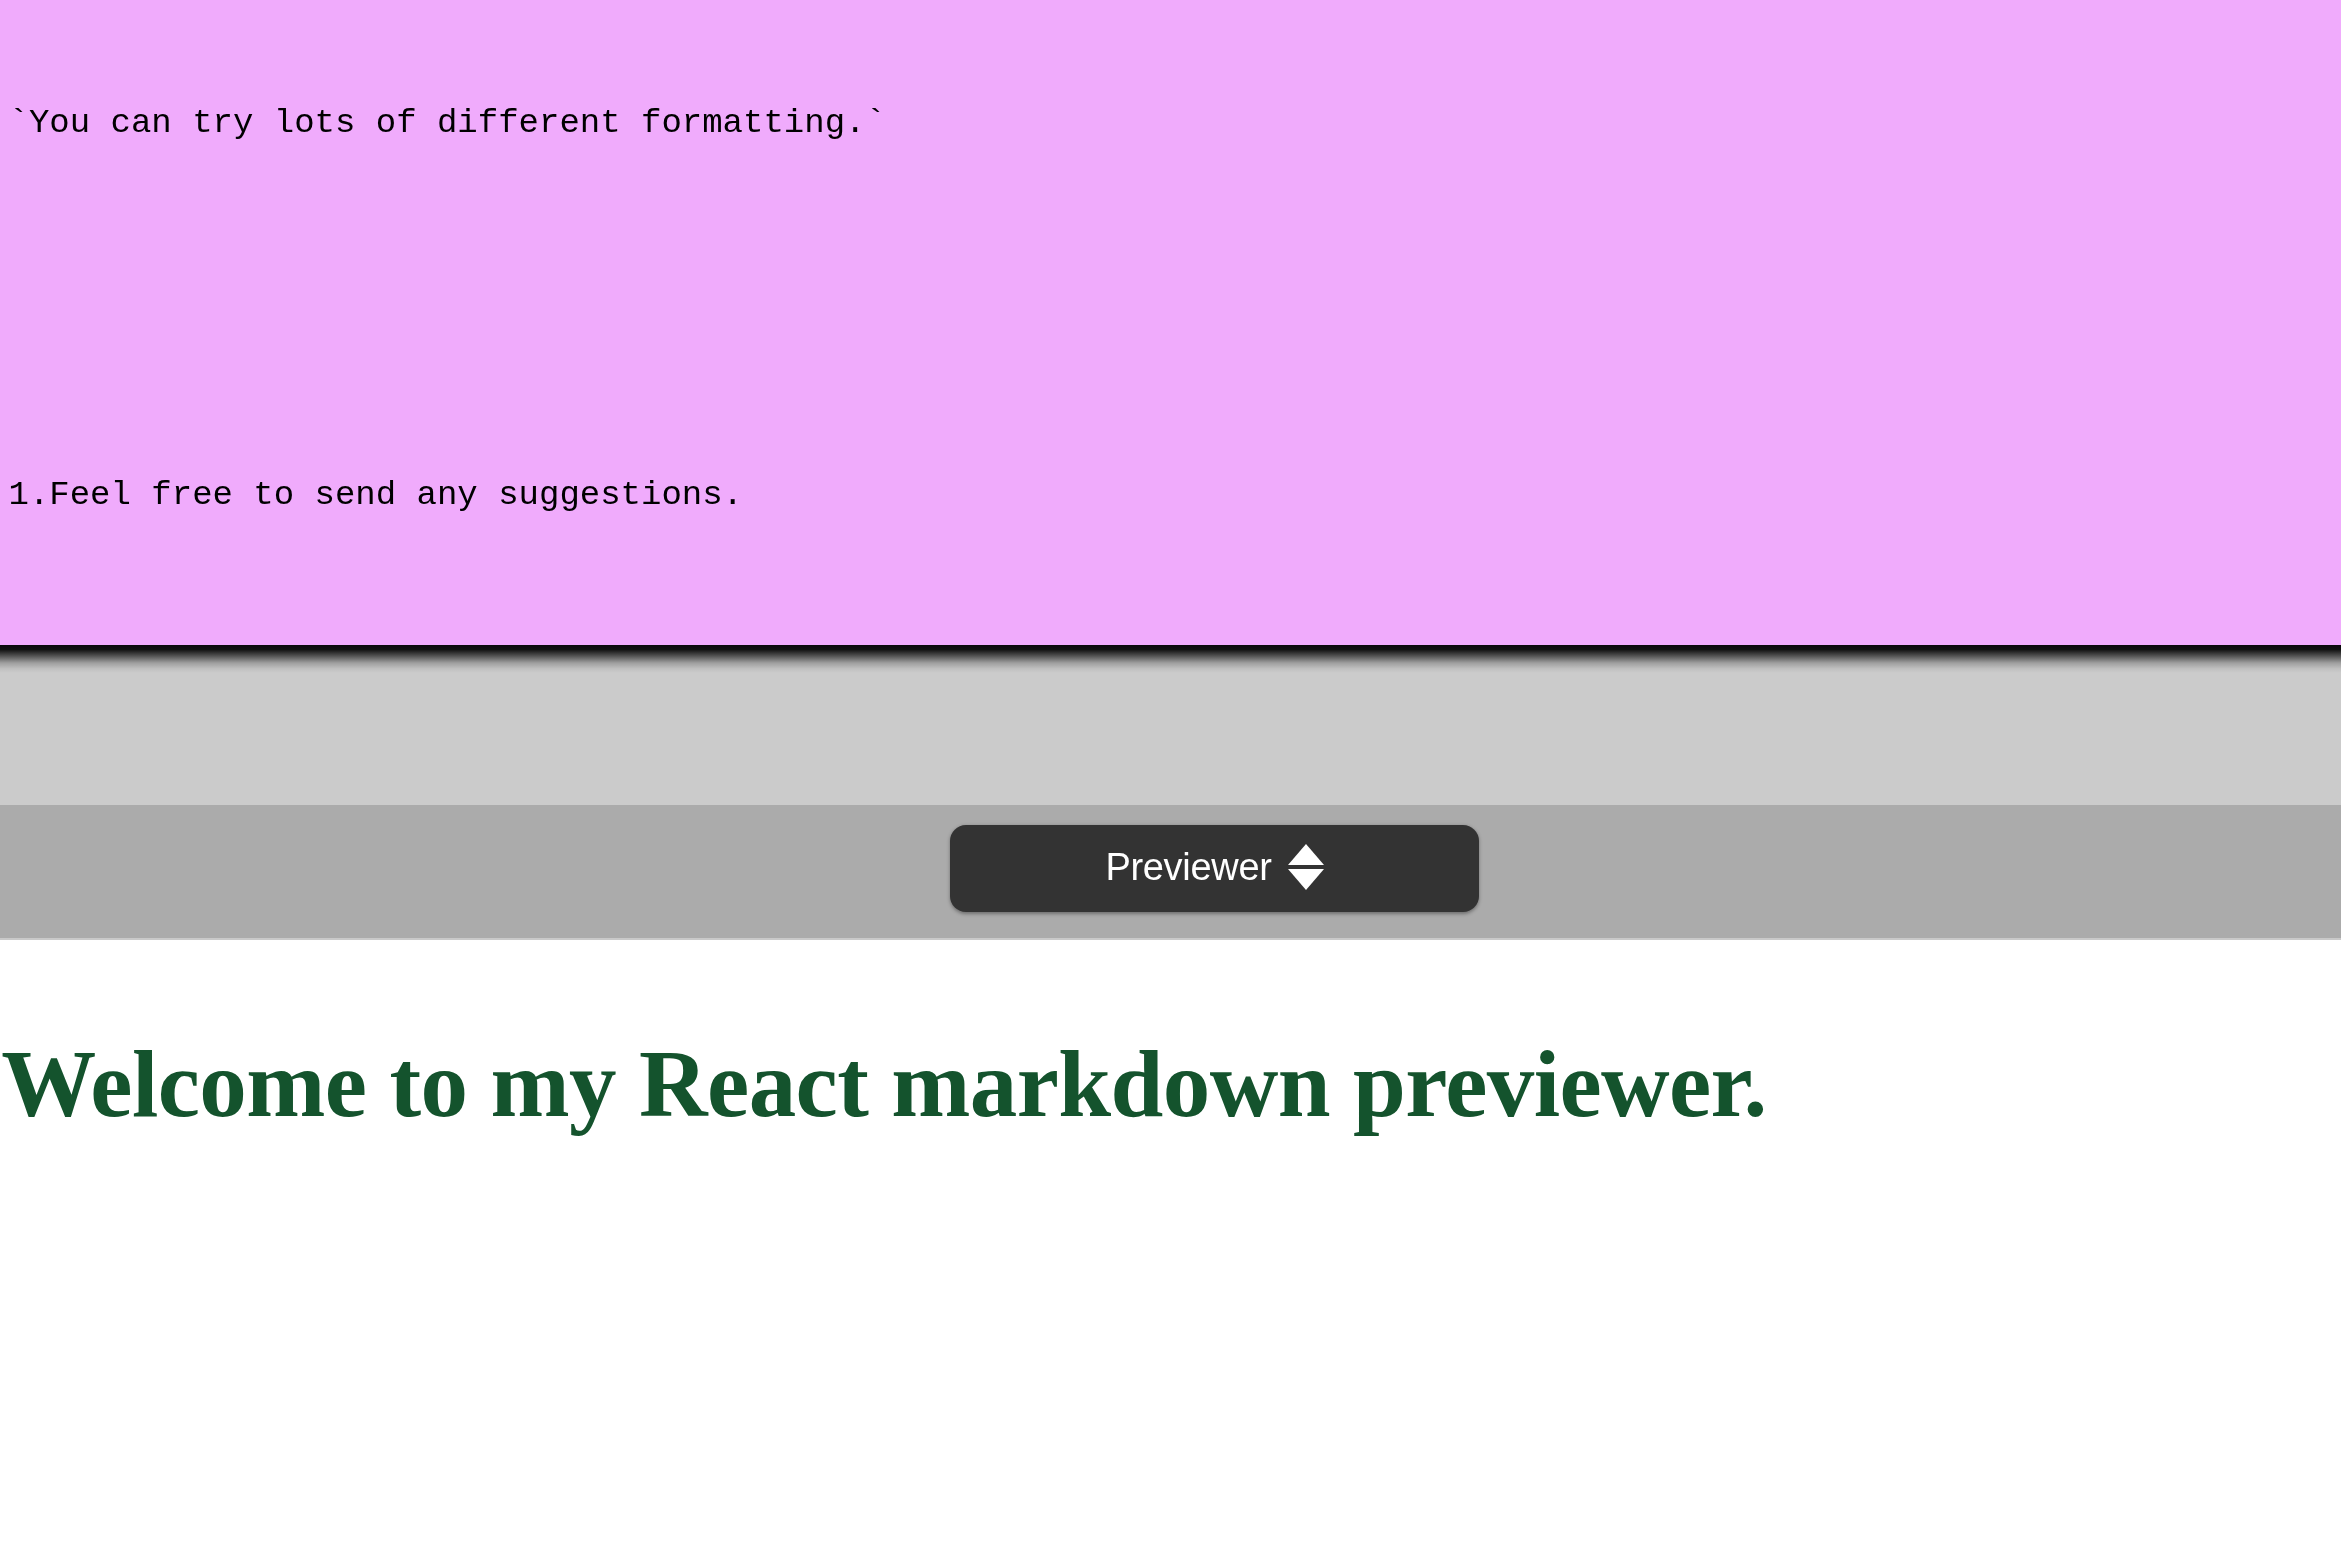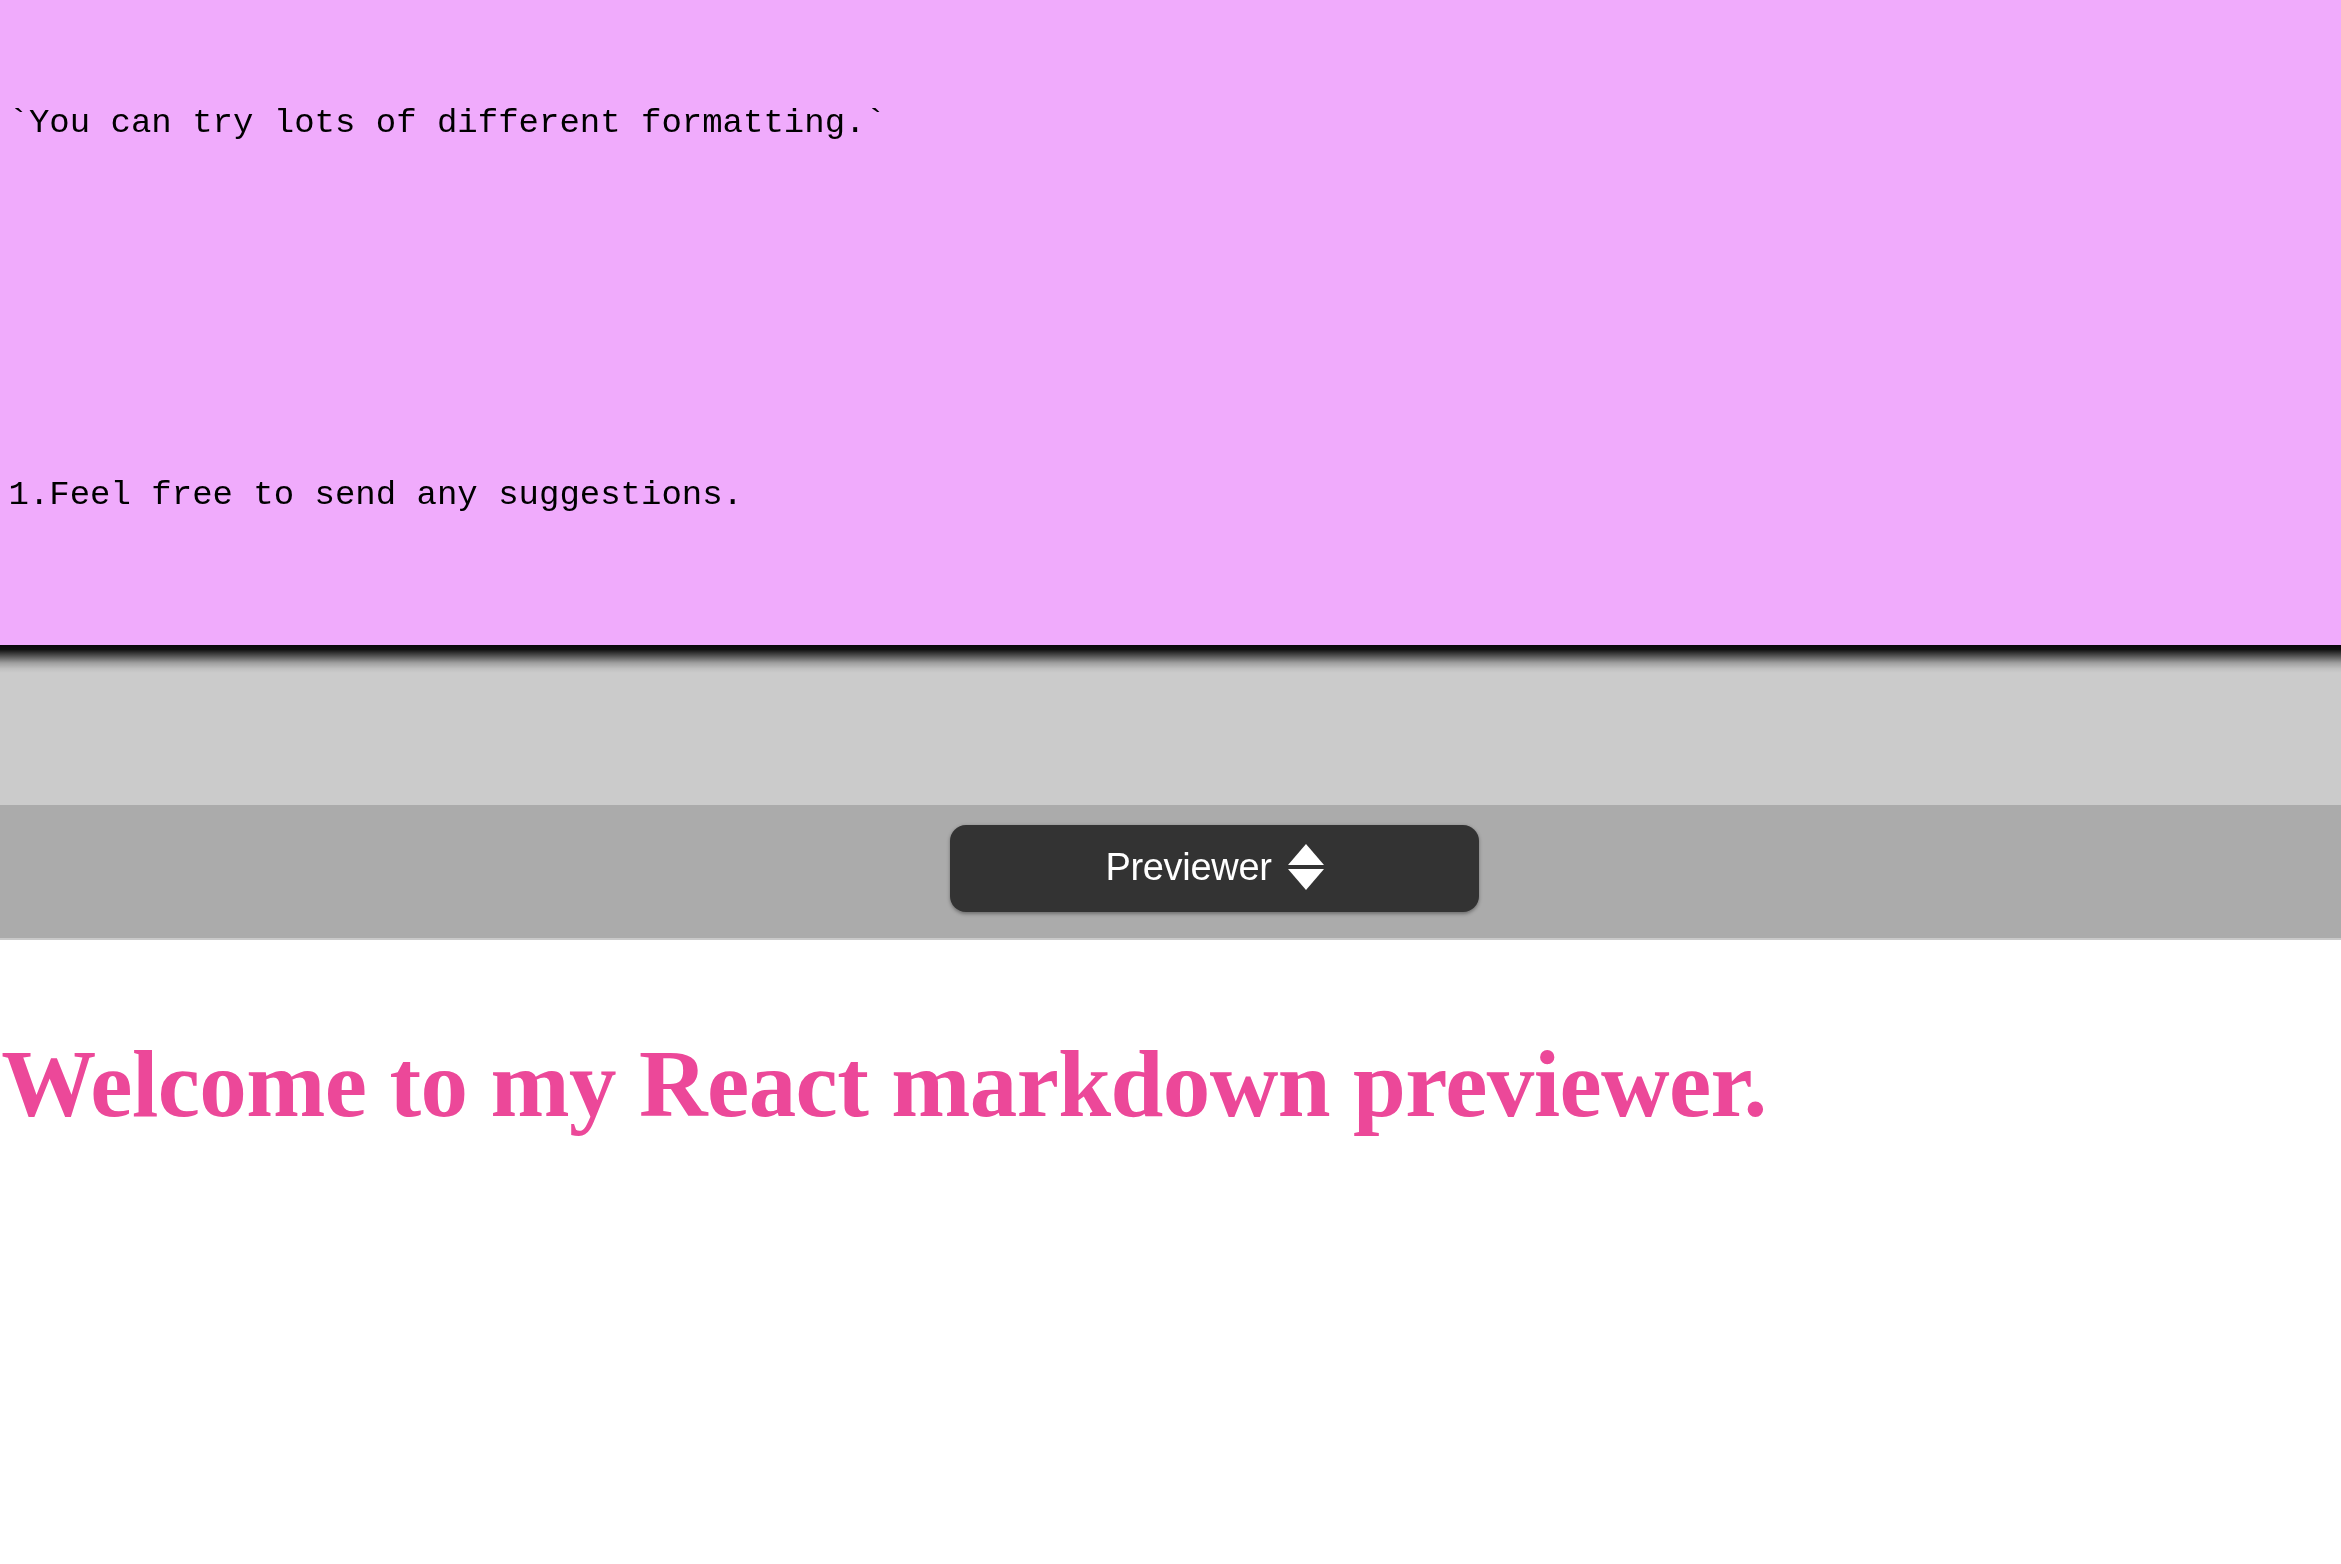--- a/index.html
+++ b/index.html
@@ -162,21 +162,21 @@
     margin: 0;
     padding: 0;
     position: absolute;
     left: 1.2px;
     top: 70px;
     width: 1952px;
     font-family: "Liberation Serif", "DejaVu Serif", serif;
     font-weight: bold;
     font-size: 95px;
     line-height: 149px;
-    color: #ec4899;
+    color: #14532d;
     letter-spacing: -0.6px;
   }
 </style>
 </head>
 <body>
 
 <div id="editor-pane">
   <div id="editor-text">
     <span class="ln">`You can try lots of different formatting.`</span>
     <span class="blank"></span>

